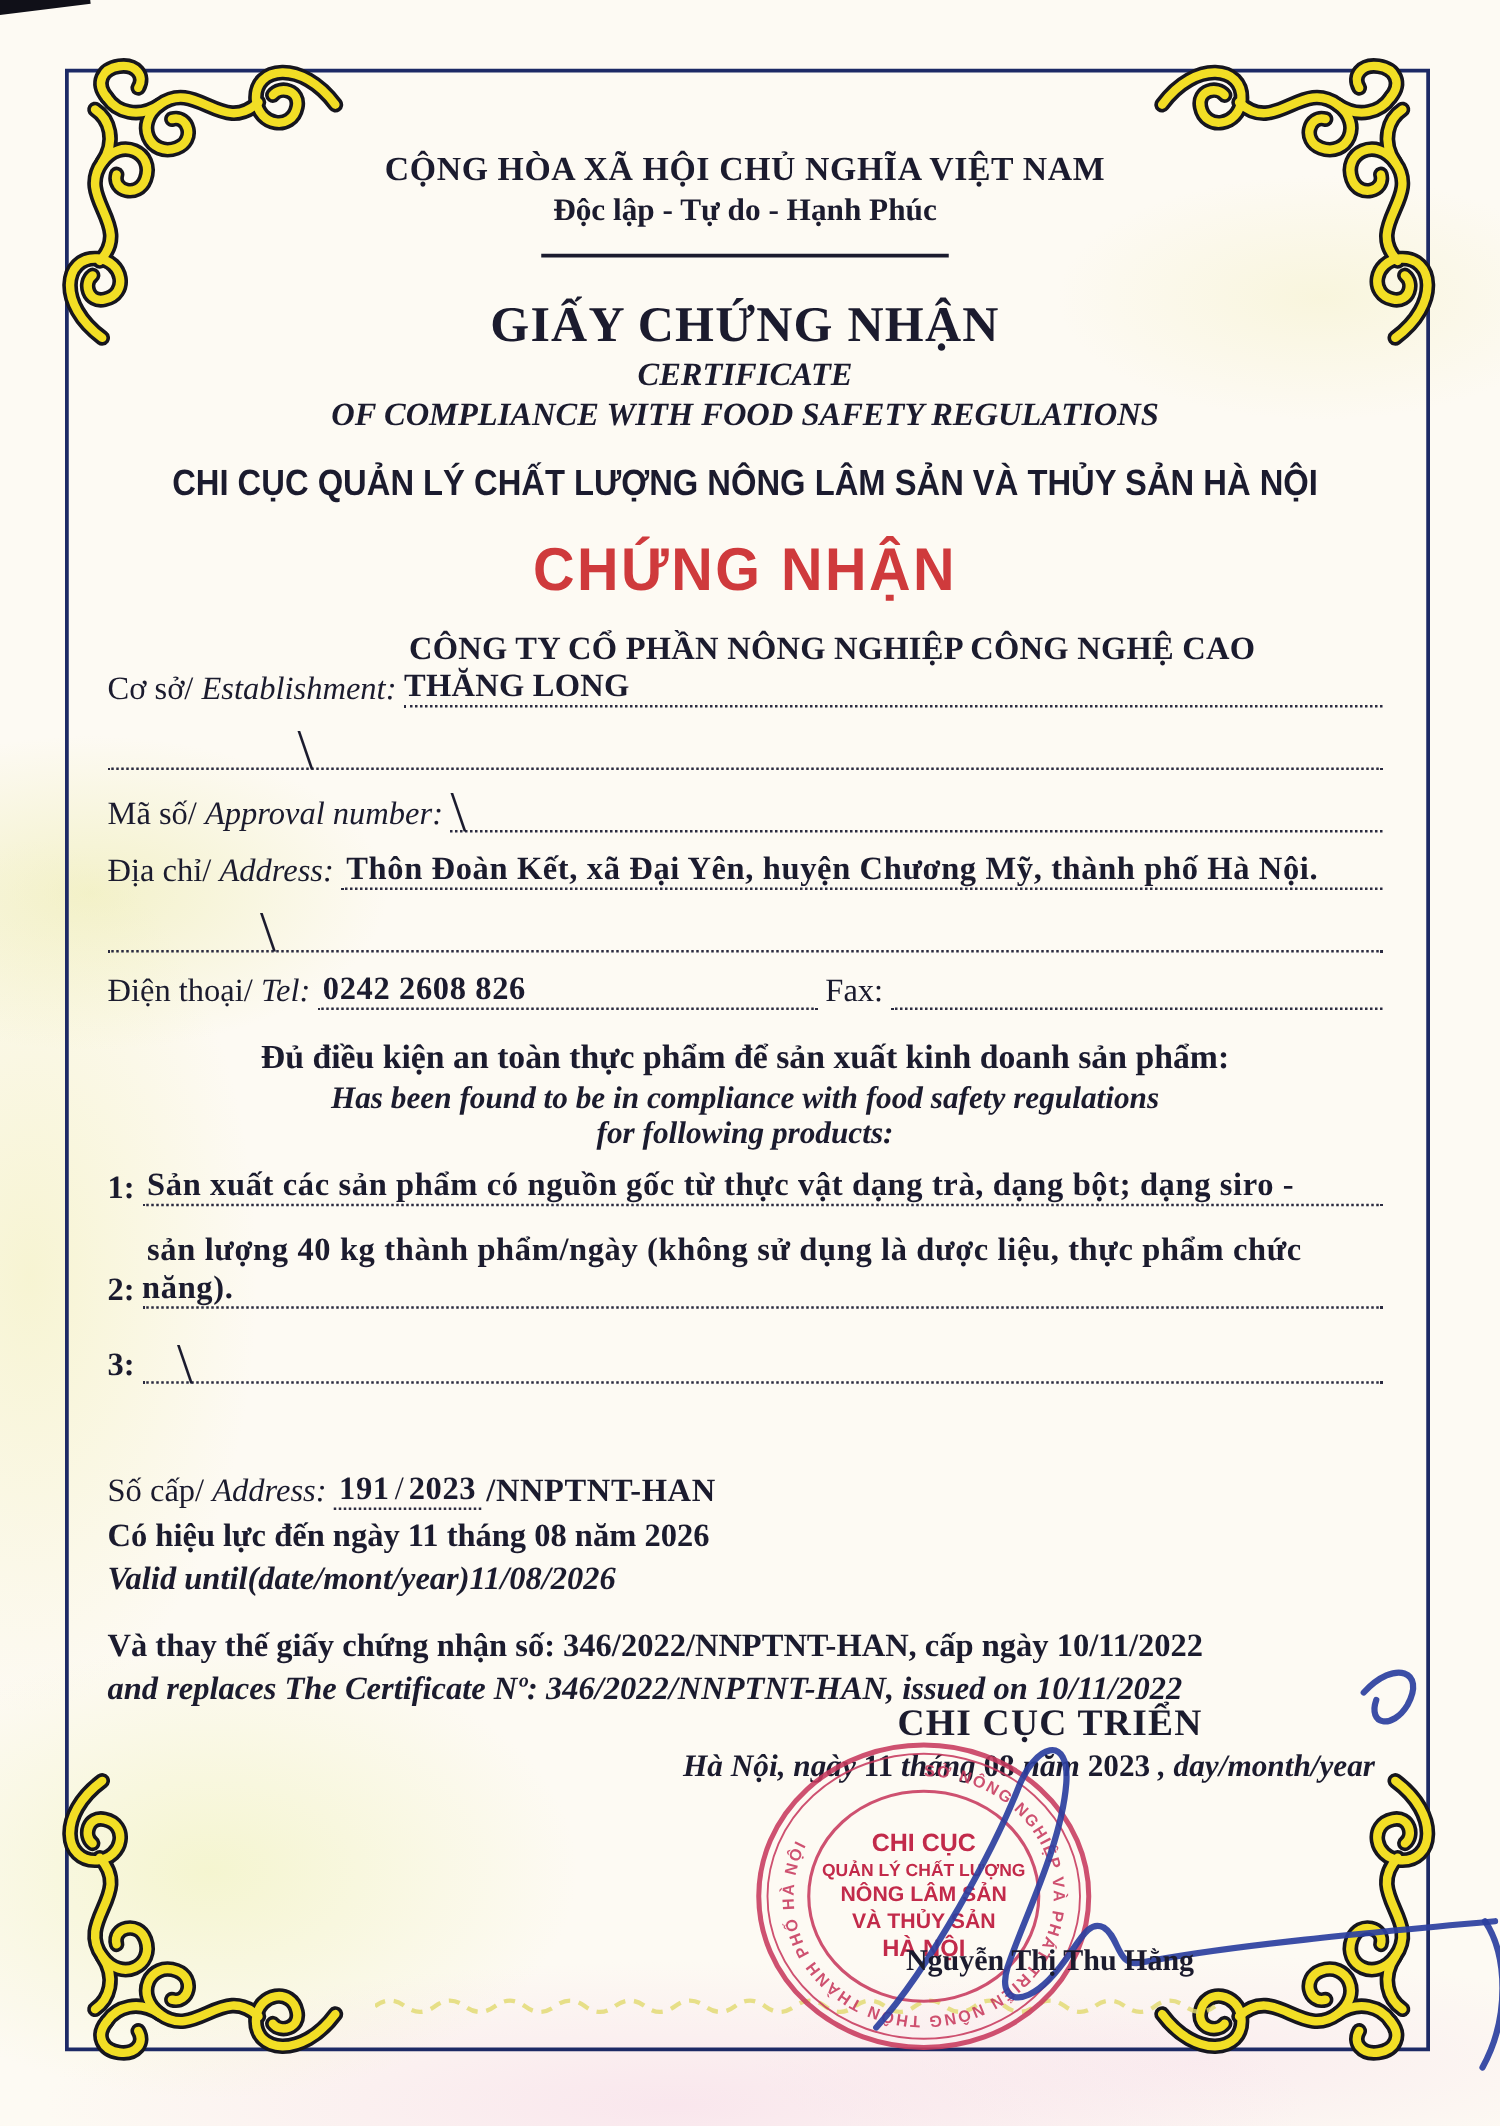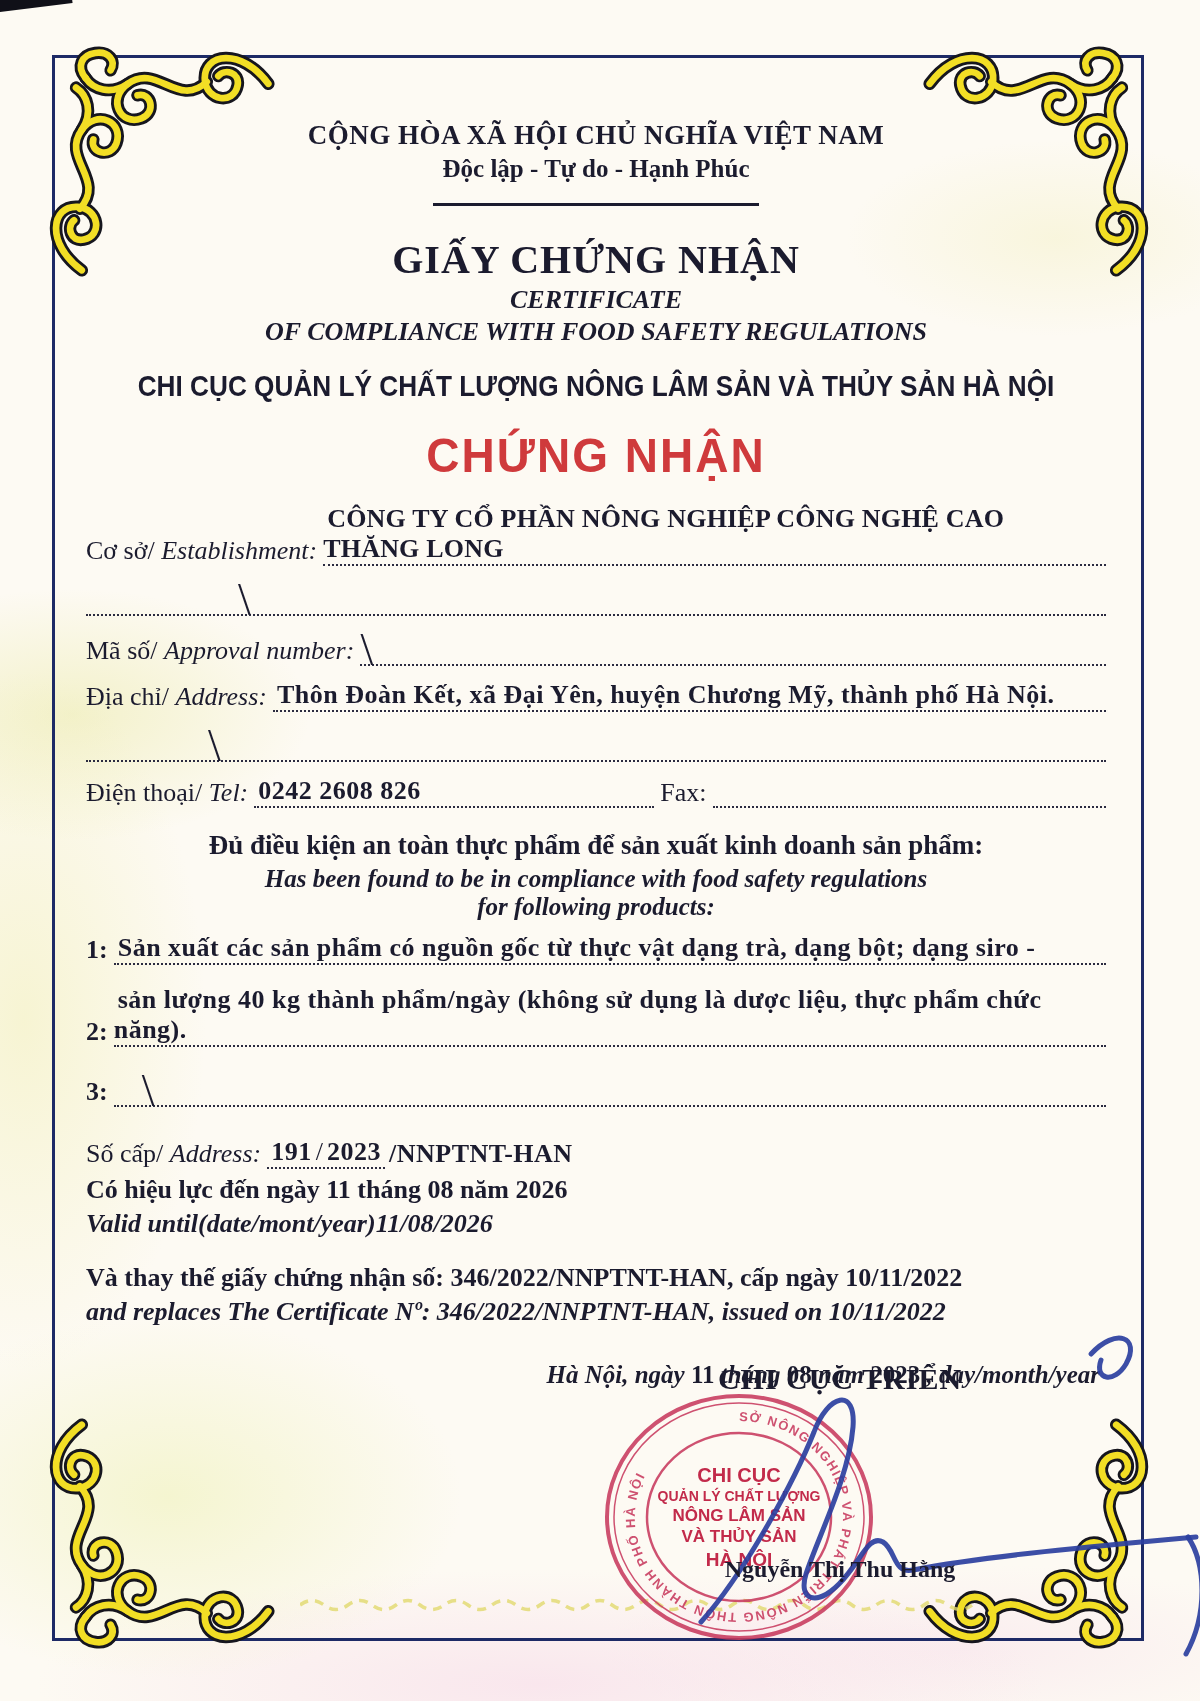--- a/index.html
+++ b/index.html
@@ -163,21 +163,21 @@
       <span class="lbl">2:</span>
       <span class="fill dotline"><b class="typed">sản lượng 40 kg thành phẩm/ngày (không sử dụng là dược liệu, thực phẩm chức năng).</b></span>
     </div>
     <div class="row prod" style="margin-top:24px;">
       <span class="lbl">3:</span>
       <span class="fill dotline"><span class="bs" style="margin-left:28px;">\</span></span>
     </div>
 
     <div class="row numline" style="margin-top:30px;">
       <span class="lbl"><span>Số cấp/</span> <i>Address:</i></span>
-      <span class="dotline seg" style="min-width:40px;"><b class="typed">191</b><span>/</span><b class="typed">2023</b></span>
+      <span class="dotline seg" style="min-width:40px;margin-top:39px;"><b class="typed">191</b><span>/</span><b class="typed">2023</b></span>
       <b class="typed">/NNPTNT-HAN</b>
     </div>
 
     <div class="plain bold" style="margin-top:6px;">Có hiệu lực đến ngày 11 tháng 08 năm 2026</div>
     <div class="plain bolditalic" style="margin-top:4px;">Valid until(date/mont/year)11/08/2026</div>
 
     <div class="plain bold" style="margin-top:24px;">Và thay thế giấy chứng nhận số: 346/2022/NNPTNT-HAN, cấp ngày 10/11/2022</div>
     <div class="plain bolditalic" style="margin-top:4px;">and replaces The Certificate Nº: 346/2022/NNPTNT-HAN, issued on 10/11/2022</div>
 
     <div class="dateline">

